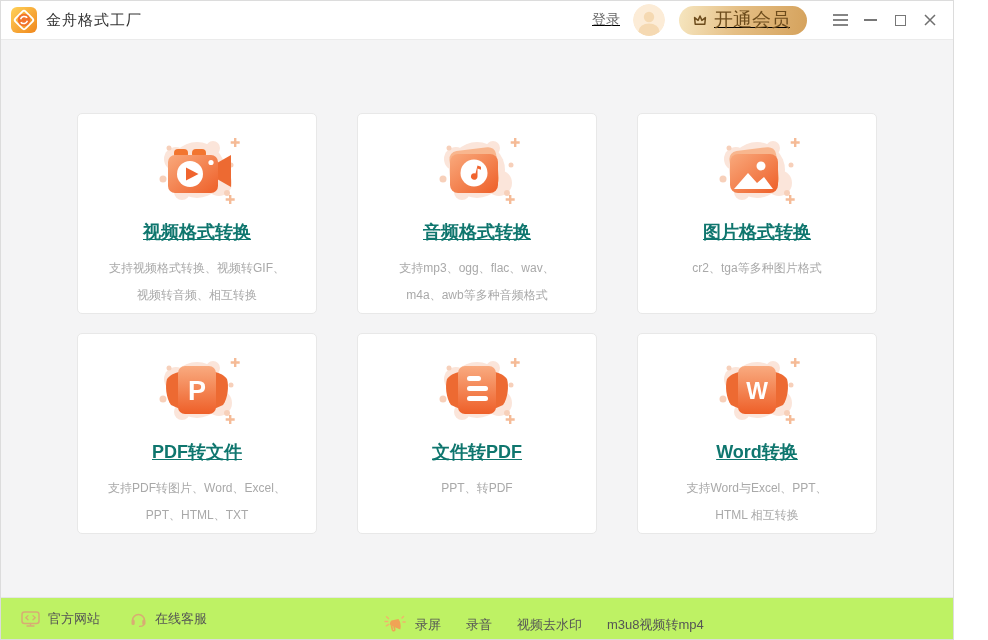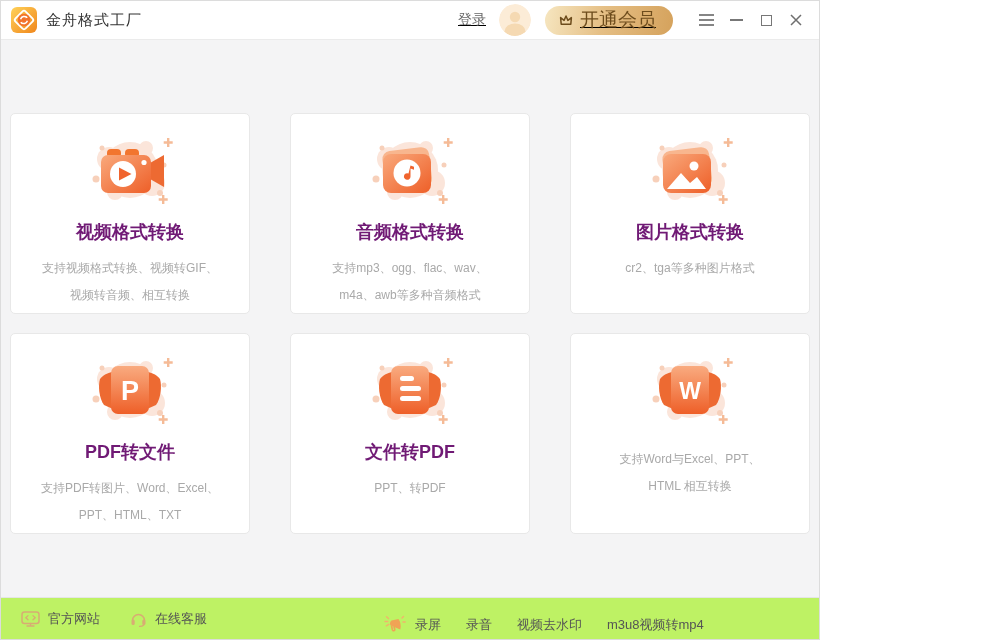--- a/index.html
+++ b/index.html
@@ -1,18 +1,18 @@
 <!DOCTYPE html>
 <html><head>
 <meta charset="utf-8">
 <style>
   * { margin:0; padding:0; box-sizing:border-box; }
   html,body { width:988px; height:640px; overflow:hidden;
     font-family:"Liberation Sans","DejaVu Sans",sans-serif; background:#fff; }
-  .window { width:820px; height:640px; display:flex; flex-direction:column;
+  .window { width:954px; height:640px; display:flex; flex-direction:column;
     border:1px solid #dcdcdc; }
 
   
   .titlebar { height:39px; flex:0 0 auto; background:#fff; display:flex;
     align-items:center; padding:0 8px 0 10px; border-bottom:1px solid #ebebeb; }
   .app-title { font-size:15px; color:#333; margin-left:9px; letter-spacing:1px; }
   .tb-right { margin-left:auto; display:flex; align-items:center;text-decoration:underline; }
   .login-link { font-size:14px; color:#666; cursor:pointer; margin-right:13px; }
   .avatar { width:32px; height:32px; border-radius:50%; overflow:hidden; cursor:pointer; margin-right:14px; }
   .vip-btn { height:29px; padding:0 17px 0 13px; border:none; border-radius:15px;
@@ -29,21 +29,21 @@
   .min-glyph { width:13px; height:2px; background:#777; }
   .max-glyph { width:11px; height:11px; border:1.6px solid #777; }
 
   
   .main { flex:1 1 auto; background:#f4f4f5; display:flex; justify-content:center; }
   .cards-grid { margin-top:73px; display:grid; grid-template-columns:repeat(3,240px);
     grid-auto-rows:201px; column-gap:40px; row-gap:19px; }
   .card { background:#fff; border:1px solid #e8e8e8; border-radius:5px;
     text-align:center; cursor:pointer; }
   .card-icon { height:86px; margin-top:15px; }
-  .card-title { font-size:18px; font-weight:bold; color:#701a75; margin-top:5px; }
+  .card-title { font-size:18px; font-weight:bold; color:#0f766e; margin-top:5px;text-decoration:underline; }
   .card-desc { margin-top:11px; font-size:12px; color:#a9a9a9; line-height:27px; }
 
   
   .footer { height:42px; flex:0 0 auto; background:#bef264; border-top:1px solid #e5e5e5;
     display:flex; align-items:center; position:relative; }
   .footer-left { display:flex; align-items:center; gap:30px; margin-left:20px; }
   .footer-item { display:flex; align-items:center; gap:8px; font-size:13px;
     color:#555; cursor:pointer; }
   .footer-tools { position:absolute; left:383px; top:6px; height:100%;
     display:flex; align-items:center; gap:25px; }
@@ -301,20 +301,21 @@
               <circle cx="85" cy="64" r="3" fill="#f7d0ba"></circle>
               <path d="M92 9 h2.4 v3.3 h3.3 v2.4 h-3.3 v3.3 H92 v-3.3 h-3.3 v-2.4 H92 z" fill="#f5bb97"></path>
               <path d="M87 66 h2.4 v3.3 h3.3 v2.4 h-3.3 v3.3 H87 v-3.3 h-3.3 v-2.4 H87 z" fill="#f5bb97"></path>
             </g>
             <path d="M25 30 C29 25 35 23 38 23 L38 60 L29 56 C24 49 23 37 25 30 Z" fill="#ed6a32"></path>
             <path d="M85 30 C81 25 75 23 72 23 L72 60 L81 56 C86 49 87 37 85 30 Z" fill="#ed6a32"></path>
             <rect x="36" y="17" width="38" height="48" rx="7" fill="url(#ogv)"></rect>
             <text x="55" y="50" text-anchor="middle" font-size="23" font-weight="bold" fill="#ffffff">W</text>
           </svg>
         </div>
+        <div class="card-title">Word转换</div>
         <div class="card-desc">
           <div>支持Word与Excel、PPT、</div>
           <div>HTML 相互转换</div>
         </div>
       </div>
 
     </div>
   </div>
 
   <div class="footer">

